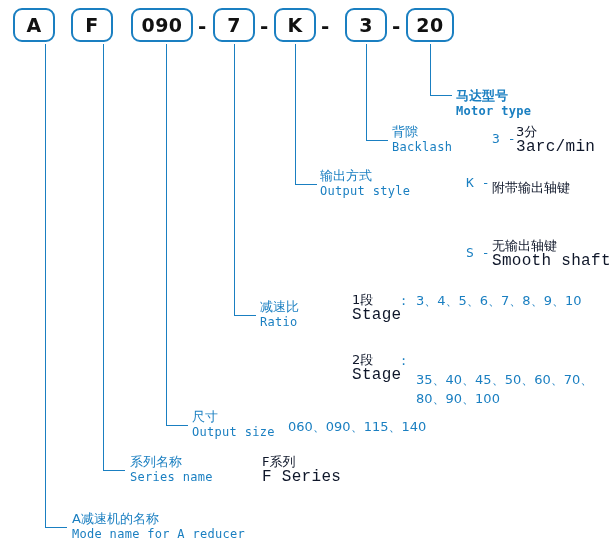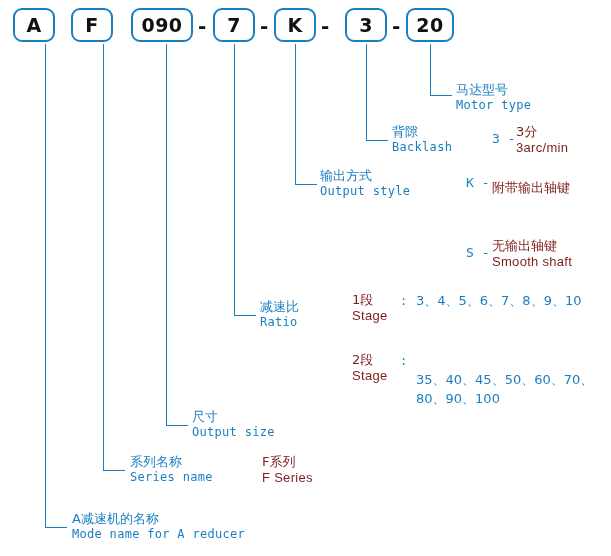--- a/index.html
+++ b/index.html
@@ -71,35 +71,35 @@
   }
   .lbl .en {
     display: block;
     font-family: "DejaVu Sans Mono", monospace;
     font-size: 12px;
     line-height: 15px;
     letter-spacing: 0.3px;
   }
   .val {
     position: absolute;
-    color: #7f1d1d;
+    color: #0f172a;
     font-size: 12.5px;
     line-height: 16px;
     white-space: nowrap;
   }
   .val .cn {
     display: block;
     font-family: "DejaVu Sans", sans-serif;
     font-size: 13px;
     line-height: 16px;
   }
   .val .en {
     display: block;
-    font-family: Liberation Sans, sans-serif;
-    font-size: 13px;
+    font-family: Liberation Mono, monospace;
+    font-size: 16px;
     line-height: 15px;
     letter-spacing: 0.3px;
   }
   .mono {
     font-family: "DejaVu Sans Mono", monospace;
     font-size: 12px;
     letter-spacing: 0.6px;
   }
   .cnsm {
     font-family: "DejaVu Sans", sans-serif;
@@ -159,21 +159,21 @@
 
   <div class="vline" style="left:166px; top:44px; height:382px;"></div>
   <div class="hline" style="left:166px; top:425px; width:22px;"></div>
 
   <div class="vline" style="left:103px; top:44px; height:427px;"></div>
   <div class="hline" style="left:103px; top:470px; width:22px;"></div>
 
   <div class="vline" style="left:45px; top:44px; height:484px;"></div>
   <div class="hline" style="left:45px; top:527px; width:22px;"></div>
 
-  <div class="lbl" style="left:456px; top:82px;">
+  <div class="lbl" style="left:456px; top:88px;font-weight:bold;">
     <span class="cn">马达型号</span>
     <span class="en">Motor type</span>
   </div>
 
   <div class="lbl" style="left:392px; top:124px;">
     <span class="cn">背隙</span>
     <span class="en">Backlash</span>
   </div>
 
   <div class="lbl" style="left:320px; top:168px;">
@@ -226,19 +226,20 @@
   <div class="listrow cnsm" style="left:416px; top:292px;text-align:right;">3、4、5、6、7、8、9、10</div>
 
   <div class="val" style="left:352px; top:352px;">
     <span class="cn">2段</span>
     <span class="en">Stage</span>
   </div>
   <div class="listrow mono" style="left:400px; top:354px;">:</div>
   <div class="listrow cnsm" style="left:416px; top:371px;">35、40、45、50、60、70、</div>
   <div class="listrow cnsm" style="left:416px; top:390px;">80、90、100</div>
 
+  <div class="listrow cnsm" style="left:288px; top:418px;">060、090、115、140</div>
 
   <div class="val" style="left:262px; top:454px;">
     <span class="cn">F系列</span>
     <span class="en">F Series</span>
   </div>
 
 </div>
 
 </body></html>

